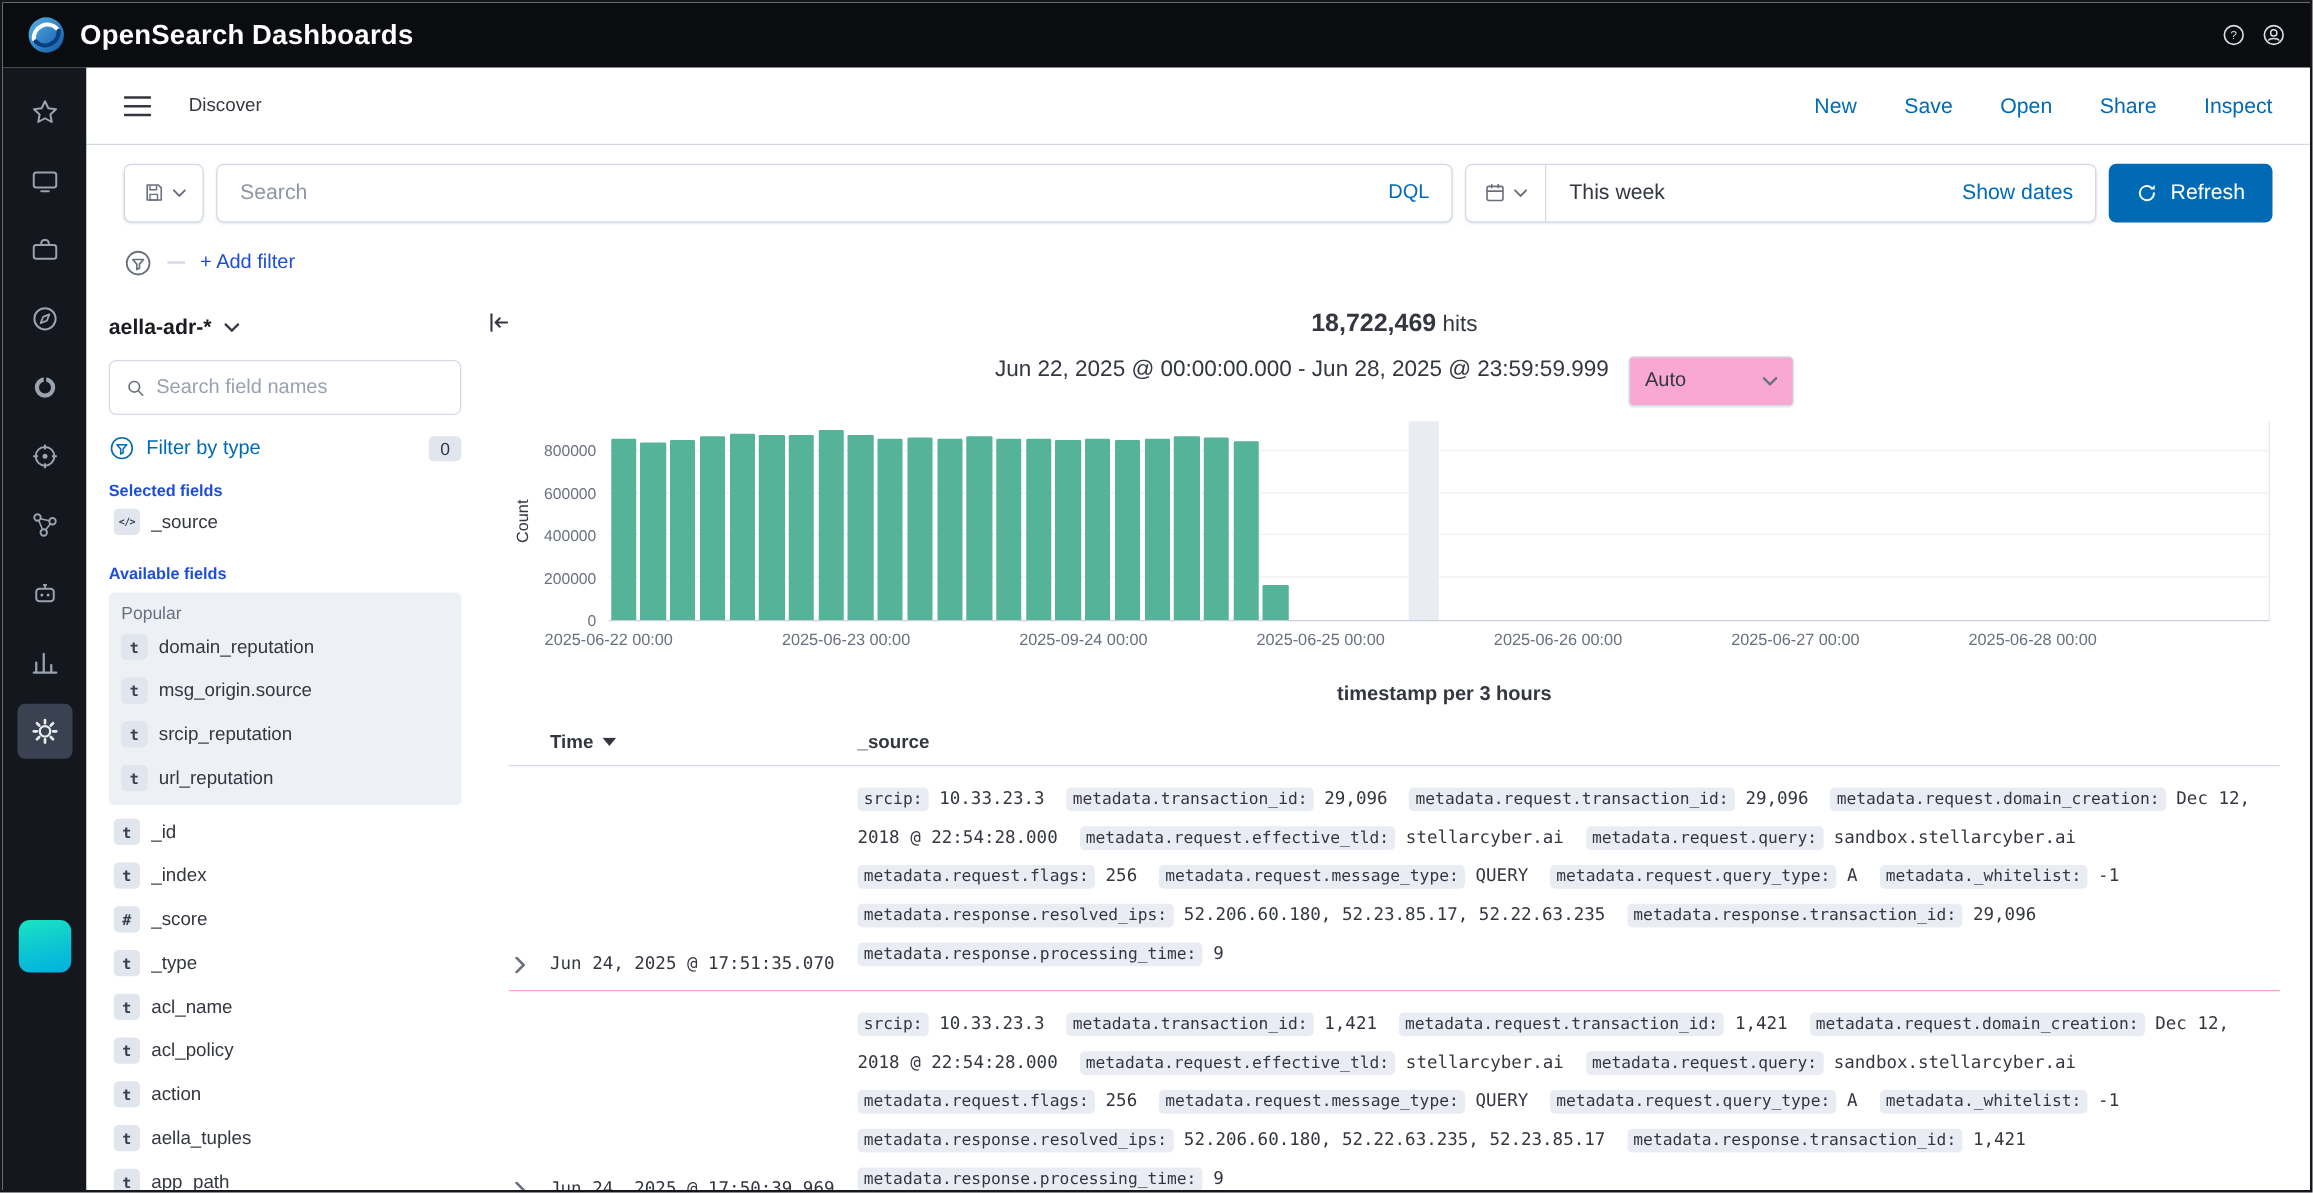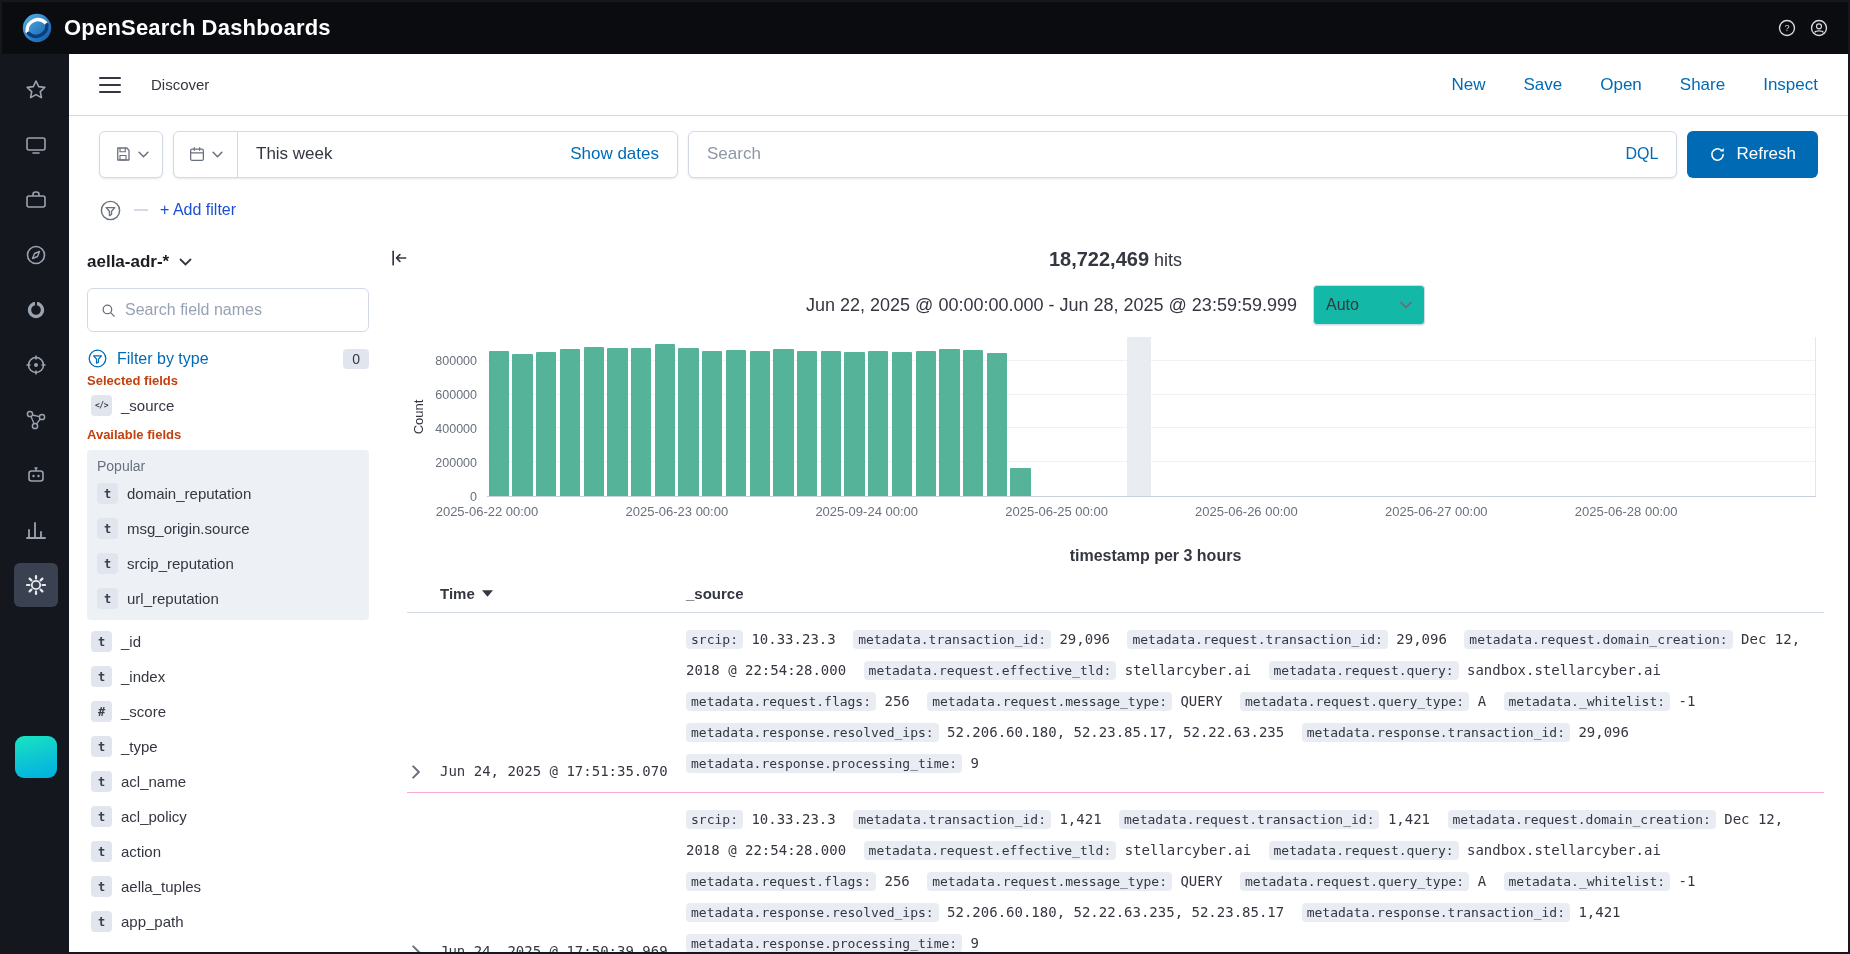--- a/index.html
+++ b/index.html
@@ -61,37 +61,37 @@
   .content { flex:1; display:flex; overflow:hidden; }
 
   .fieldsbar { width:318px; flex:0 0 318px; padding:8px 18px 0; overflow:hidden; }
   .idxrow { display:flex; align-items:center; gap:10px; margin-top:8px; font-size:17px; font-weight:600; color:#1a1c21; cursor:pointer; }
   .fieldsearch { margin-top:16px; height:44px; border:1px solid #d3dae6; border-radius:6px;
     display:flex; align-items:center; gap:8px; padding:0 12px; background:#fff; }
   .fieldsearch input { border:none; outline:none; flex:1; font-size:16px; font-family:"Liberation Sans",sans-serif; color:#343741; background:transparent; }
   .fieldsearch input::placeholder { color:#98a2b3; }
   .ftype-row { margin-top:16px; display:flex; align-items:center; gap:9px; color:#006BB4; font-size:16px; cursor:pointer; }
   .count-badge { margin-left:auto; background:#e0e5ee; color:#343741; font-size:14px; border-radius:4px; padding:2px 9px; }
-  .sec-head { margin-top:4px; font-size:13px; font-weight:700; color:#c2410c; }
+  .sec-head { margin-top:16px; font-size:13px; font-weight:700; color:#1d4ed8; }
   .field-item { display:flex; align-items:center; gap:9px; height:35px; padding:0 4px; font-size:15px; color:#343741; border-radius:4px; cursor:pointer; }
   .type-badge { width:21px; height:21px; flex:0 0 21px; border-radius:4px; background:#e0e5ee; color:#39414e;
     font-family:"DejaVu Sans Mono",monospace; font-size:12px; font-weight:700; display:flex; align-items:center; justify-content:center; }
   .type-badge.src { font-size:8px; letter-spacing:-.5px; }
   .popular-block { margin-top:8px; background:#edf1f6; border-radius:4px; padding:4px 6px 4px; }
   .popular-label { font-size:14px; color:#69707d; padding:4px 4px 2px; }
   .avail-list { margin-top:4px; }
 
   
   .discover { flex:1; padding:0 24px 0 20px; position:relative; overflow:hidden; }
   .collapse-btn { position:absolute; left:2px; top:12px; cursor:pointer; }
   .hits-row { text-align:center; margin-top:12px; font-size:18px; color:#343741; }
   .hits-row b { font-size:20px; font-weight:700; }
-  .range-row { display:flex; align-items:center; justify-content:center; gap:16px; margin-top:14px; }
+  .range-row { display:flex; justify-content:center; gap:16px; margin-top:14px; }
   .range-text { font-size:18px; color:#343741; }
-  .interval-select { width:112px; height:40px; border:1px solid #d3dae6; border-radius:4px; background:#14b8a6;
+  .interval-select { width:132px; height:40px; border:1px solid #d3dae6; border-radius:4px; background:#f9a8d4;
     display:flex; align-items:center; justify-content:space-between; padding:0 12px; font-size:16px; cursor:pointer;
     box-shadow:0 1px 1px rgba(152,162,179,.2); }
 
   .chart-wrap { margin-top:12px; display:grid; grid-template-columns:22px 58px 1fr; grid-template-rows:160px 26px; width:calc(100% - 8px); }
   .ylab { grid-column:1; grid-row:1; position:relative; }
   .ylab span { position:absolute; top:50%; left:50%; transform:translate(-50%,-50%) rotate(-90deg); font-size:13px; color:#343741; white-space:nowrap; }
   .yticks { grid-column:2; grid-row:1; position:relative; font-size:12.5px; color:#69707d; }
   .yticks div { position:absolute; right:10px; transform:translateY(50%); }
   .plot { grid-column:3; grid-row:1; position:relative; border-bottom:1px solid #c9d1dc; border-right:1px solid #e4e8ee; }
   .gridline { position:absolute; left:0; right:0; height:1px; background:#eef1f5; }
@@ -238,36 +238,36 @@
   <div class="queryrow">
     <span class="ctl savedq">
       <svg width="18" height="18" viewBox="0 0 24 24">
           <path d="M5 4h12l3 3v13H5z" fill="none" stroke="#69707d" stroke-width="1.7" stroke-linejoin="round"></path>
           <path d="M8 4v5h7V4M8 14h8v6H8z" fill="none" stroke="#69707d" stroke-width="1.5"></path>
         </svg>
       <svg width="11" height="7" viewBox="0 0 12 8">
           <path d="M1 1.5l5 5 5-5" fill="none" stroke="#69707d" stroke-width="1.8" stroke-linecap="round"></path>
         </svg>
     </span>
+    <span class="ctl searchbox">
+      <input placeholder="Search" style="">
+      <span class="dql">DQL</span>
+    </span>
     <span class="ctl datebox">
       <span class="cal-seg">
         <svg width="18" height="18" viewBox="0 0 24 24">
             <rect x="3.5" y="5.5" width="17" height="15" rx="2" fill="none" stroke="#69707d" stroke-width="1.7"></rect>
             <path d="M3.5 10.5h17M8.5 3v4.5M15.5 3v4.5" stroke="#69707d" stroke-width="1.7"></path>
           </svg>
         <svg width="11" height="7" viewBox="0 0 12 8">
             <path d="M1 1.5l5 5 5-5" fill="none" stroke="#69707d" stroke-width="1.8" stroke-linecap="round"></path>
           </svg>
       </span>
       <span class="date-text">This week</span>
       <span class="show-dates">Show dates</span>
-    </span>
-    <span class="ctl searchbox">
-      <input placeholder="Search" style="">
-      <span class="dql">DQL</span>
     </span>
     <button class="refresh-btn">
       <svg width="17" height="17" viewBox="0 0 24 24">
           <path d="M20 12a8 8 0 1 1-2.9-6.2" fill="none" stroke="#fff" stroke-width="2.2" stroke-linecap="round"></path>
           <path d="M20.8 2.8v5h-5z" fill="#fff"></path>
         </svg>
       <span>Refresh</span>
     </button>
   </div>
 

